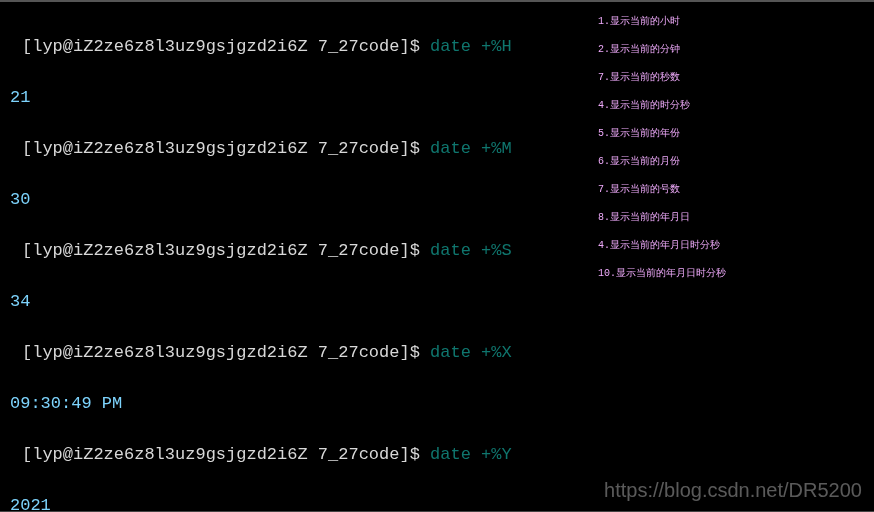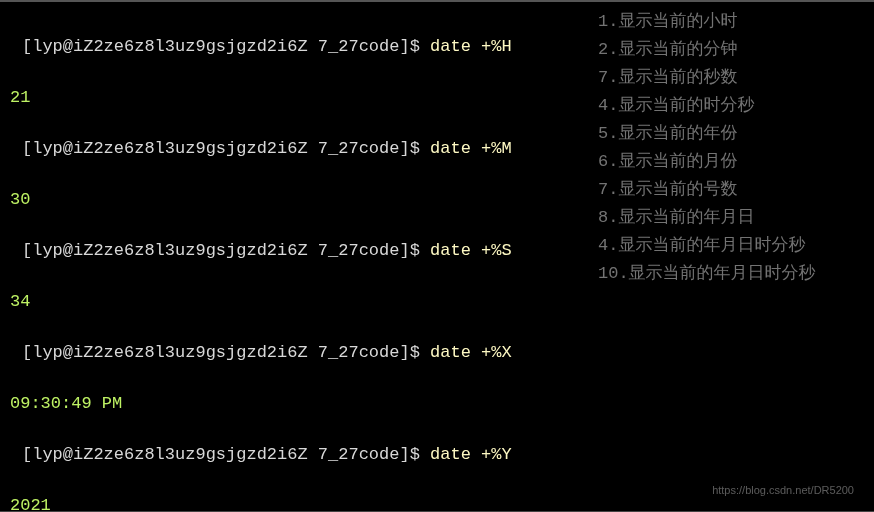--- a/index.html
+++ b/index.html
@@ -22,43 +22,43 @@
     }
     .terminal {
       color: #d8d8d8;
       white-space: pre;
     }
     .prompt-user {
       color: #d8d8d8;
       margin-left: 12px;
     }
     .cmd {
-      color: #fef9c3;
+      color: #0f766e;
     }
     .output {
-      color: #bef264;
+      color: #7dd3fc;
     }
     .annotations {
       position: absolute;
       top: 6px;
       left: 598px;
       right: 6px;
     }
     .annotation-item {
-      color: #737373;
-      font-size: 17px;
+      color: #f0abfc;
+      font-size: 10px;
       line-height: 28px;
       white-space: nowrap;
     }
     .watermark {
       position: absolute;
-      right: 20px;
+      right: 12px;
       bottom: 8px;
       color: rgba(200,200,200,0.45);
-      font-size: 11px;
+      font-size: 20px;
       font-family: Arial, sans-serif;
       text-align: right;
     }
     .line {
       display: block;
     }
   </style>
 </head>
 <body>
 

